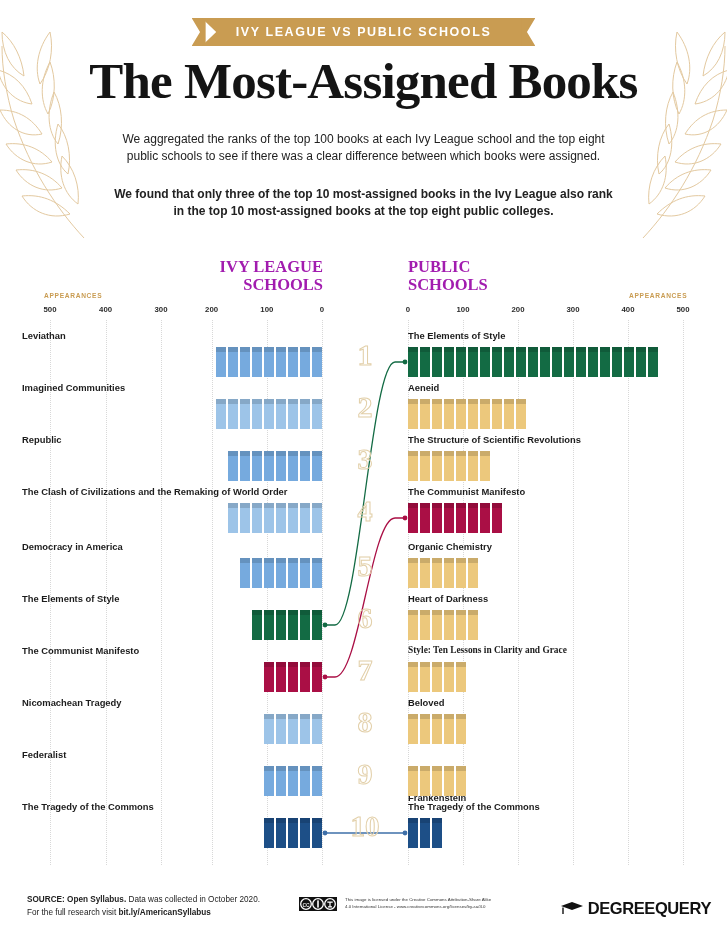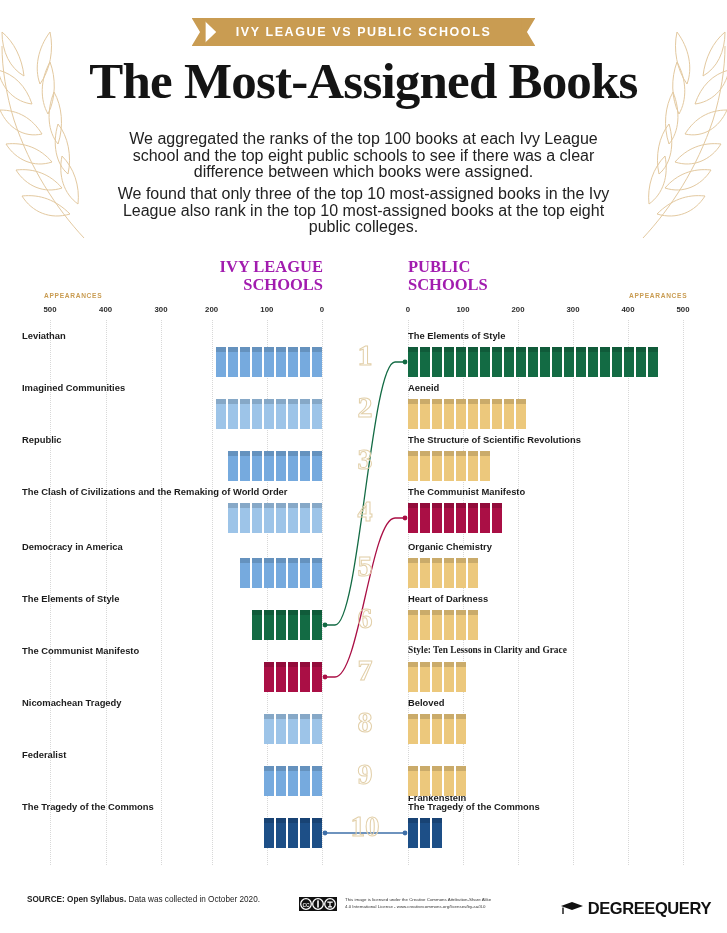--- a/index.html
+++ b/index.html
@@ -37,24 +37,24 @@
   .title {
     position: absolute; top: 52px; left: 0; width: 727px; text-align: center;
     font-family: "Liberation Serif", serif;
     font-size: 51px; font-weight: bold; letter-spacing: -0.8px;
     color: #141414;
   }
 
   
   .intro {
     position: absolute; left: 110px; width: 507px; text-align: center;
-    font-size: 16px; line-height: 16.5px; color: #222;
+    font-size: 12px; line-height: 16.5px; color: #222;
   }
   .intro.p1 { top: 131px; }
-  .intro.p2 { top: 186px; }
+  .intro.p2 { top: 186px; font-weight: bold; }
 
   
   .col-head {
     position: absolute;
     font-family: "Liberation Serif", serif;
     font-weight: bold; font-size: 16.5px; line-height: 18px; color: #a21caf;
   }
   .col-head.ivy    { top: 258px; left: 160px; width: 163px; text-align: right; }
   .col-head.public { top: 258px; left: 408px; width: 180px; text-align: left; }
 
@@ -690,20 +690,21 @@
       <circle cx="325" cy="677" r="2.4" fill="#aa0f45"></circle>
       <circle cx="405" cy="518" r="2.4" fill="#aa0f45"></circle>
       <path d="M325 833 H405" stroke="#3e6fa8" stroke-width="1.3" fill="none"></path>
       <circle cx="325" cy="833" r="2.4" fill="#3e6fa8"></circle>
       <circle cx="405" cy="833" r="2.4" fill="#3e6fa8"></circle>
     </svg>
 
   <div class="footer">
     <div class="src">
       <div><b>SOURCE: Open Syllabus.</b><span> Data was collected in October 2020.</span></div>
+      <div><span>For the full research visit </span><b>bit.ly/AmericanSyllabus</b></div>
     </div>
   </div>
   <svg class="cc-icon" viewBox="0 0 38 14">
     <rect x="0" y="0" width="38" height="14" fill="#111"></rect>
     <circle cx="7" cy="7" r="5.3" fill="none" stroke="#fff" stroke-width="1.3"></circle>
     <text x="7" y="10" font-size="7" fill="#fff" text-anchor="middle" font-family="Liberation Sans, sans-serif">cc</text>
     <circle cx="19" cy="7" r="5.3" fill="none" stroke="#fff" stroke-width="1.3"></circle>
     <rect x="18.2" y="3.4" width="1.6" height="7.2" fill="#fff"></rect>
     <circle cx="31" cy="7" r="5.3" fill="none" stroke="#fff" stroke-width="1.3"></circle>
     <path d="M28.3 5.2 h5.4 M31 5.2 v4.6 M29 9.8 h4" stroke="#fff" stroke-width="1.2" fill="none"></path>

